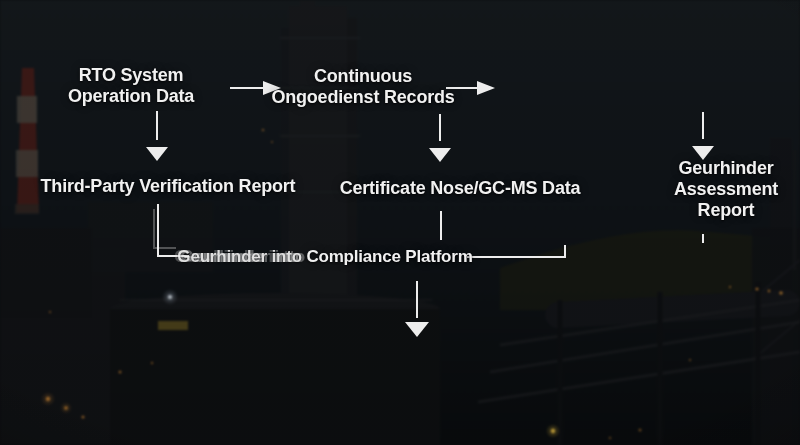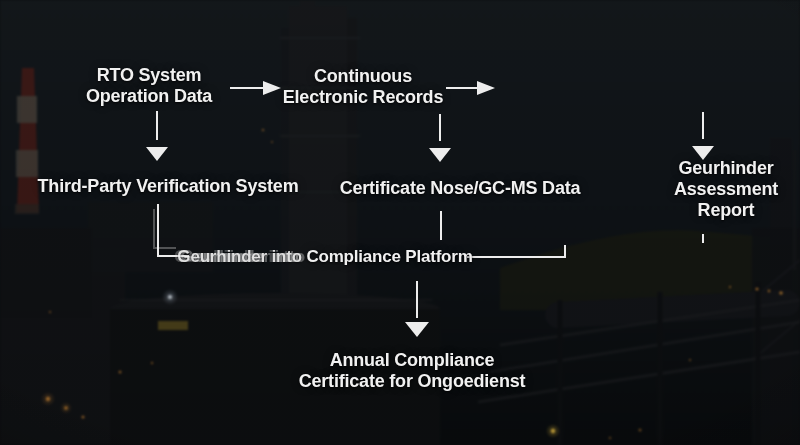--- a/index.html
+++ b/index.html
@@ -18,21 +18,21 @@
     pointer-events:none;
   }
   .connectors{position:absolute;inset:0;pointer-events:none;}
   .node{
     position:absolute;transform:translate(-50%,-50%);
     color:#f1f1f1;font-weight:700;font-size:18px;line-height:1.18;
     text-align:center;white-space:pre-line;letter-spacing:-0.2px;
     text-shadow:0 1px 2px rgba(0,0,0,.75), 0 0 8px rgba(0,0,0,.45);
   }
   .node.single{white-space:nowrap;}
-  .n-rto{left:149px;top:86px;}
+  .n-rto{left:131px;top:86px;}
   .n-cmr{left:363px;top:87px;}
   .n-rt{left:604px;top:87px;}
   .n-tpv{left:168px;top:187px;}
   .n-enose{left:460px;top:189px;}
   .n-geur{left:698px;top:190px;margin-left:28px;}
   .n-platform{left:325px;top:257px;font-size:17px;white-space:nowrap;}
   .n-annual{left:412px;top:371px;}
   .ghost{
     opacity:.92;
     text-shadow:3px 0 0 rgba(225,225,225,.40), -3px 0 0 rgba(225,225,225,.30),
@@ -171,25 +171,23 @@
       <g>
         <line x1="417" y1="281" x2="417" y2="318"></line>
         <polygon points="405,322 429,322 417,337" fill="#ededed" stroke="none"></polygon>
       </g>
     </g>
   </svg>
 
   <div class="node n-rto">RTO System
 Operation Data</div>
   <div class="node n-cmr">Continuous
-Electronic Records</div>
-  <div class="node n-tpv single">Third-Party Verification System</div>
+Ongoedienst Records</div>
+  <div class="node n-tpv single">Third-Party Verification Report</div>
   <div class="node n-enose single">Certificate Nose/GC-MS Data</div>
   <div class="node n-geur">Geurhinder
 Assessment
 Report</div>
   <div class="node n-platform">
     <span class="ghost">Geurhinder into </span><span>Compliance Platform</span>
   </div>
-  <div class="node n-annual">Annual Compliance
-Certificate for Ongoedienst</div>
 
 </div>
 
 </body></html>

